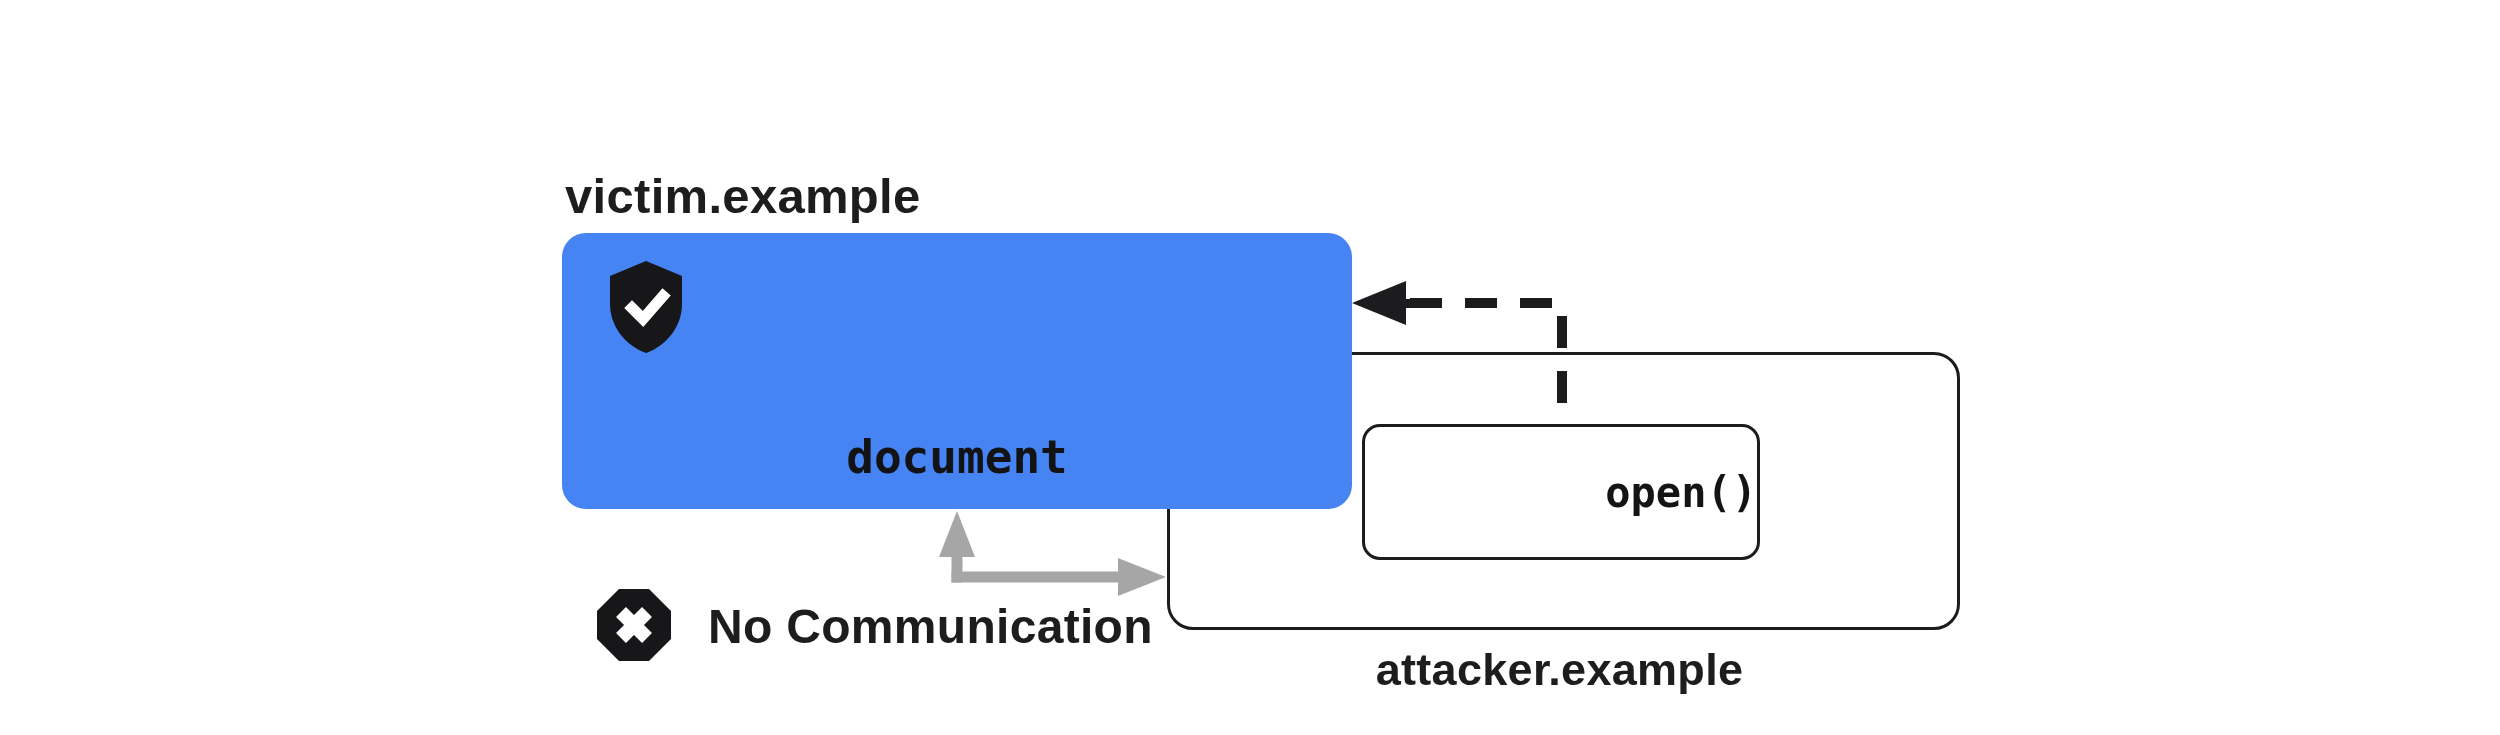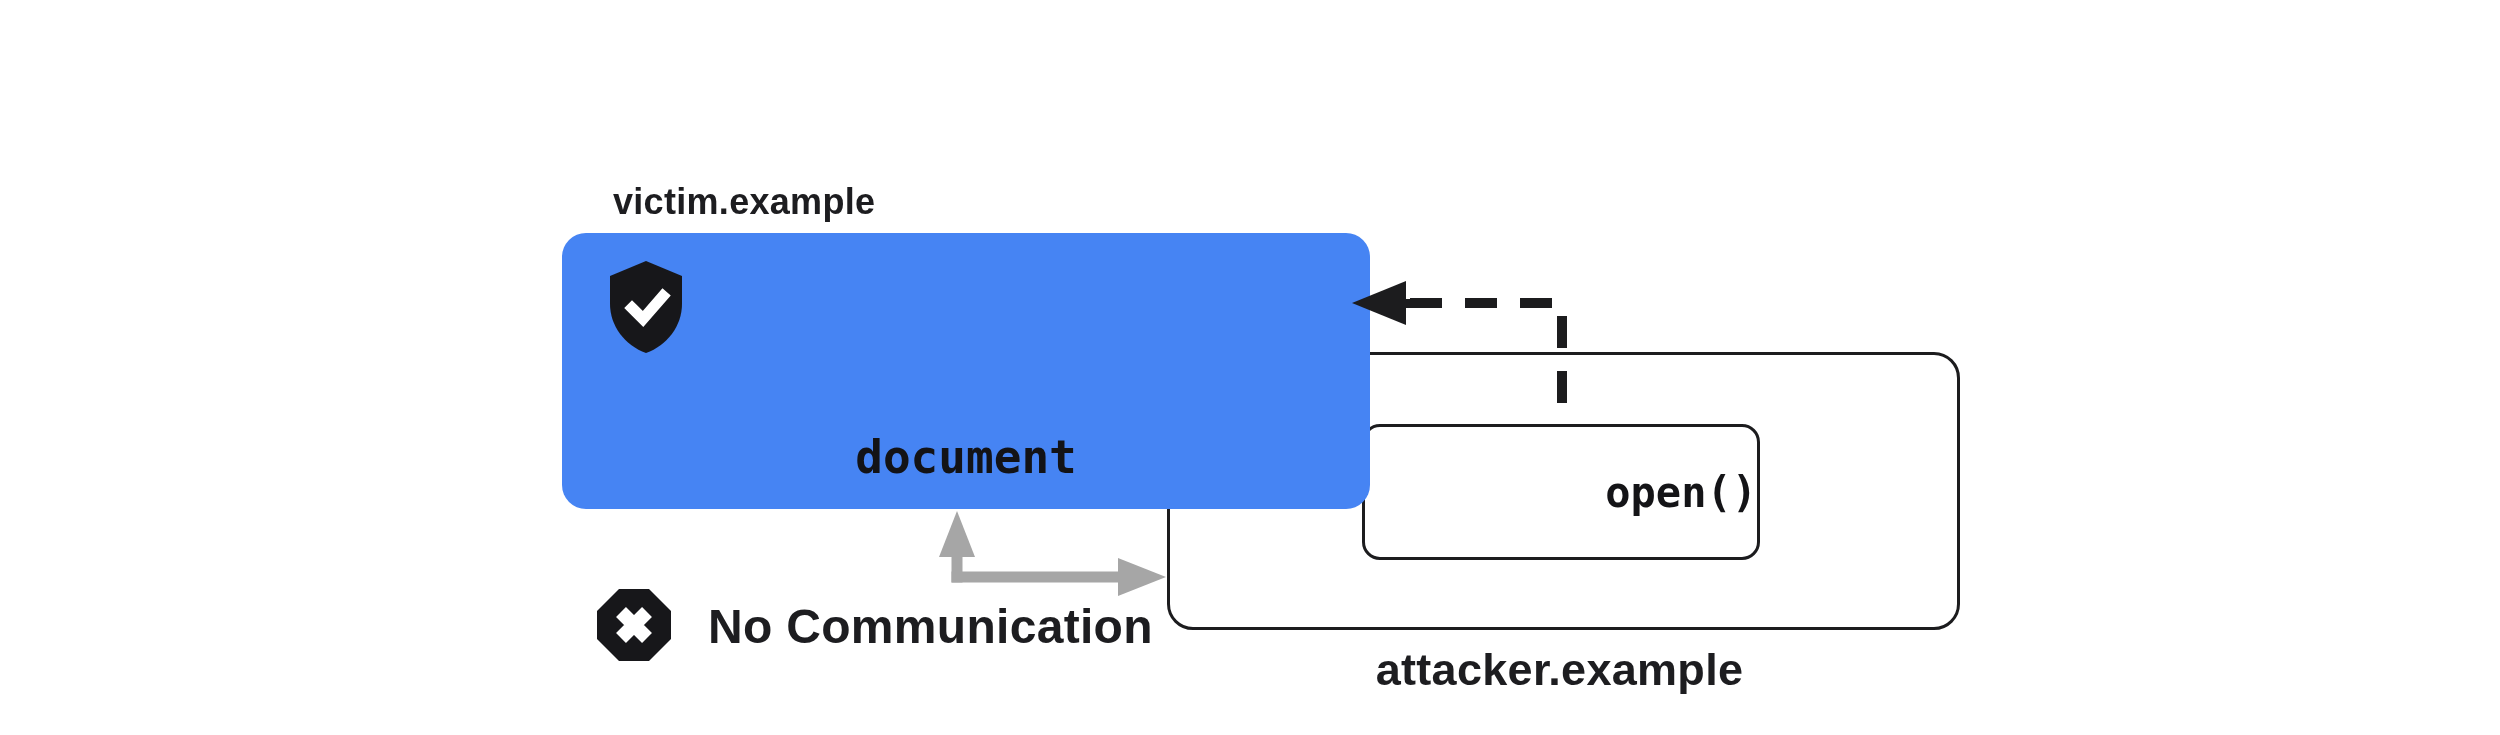--- a/index.html
+++ b/index.html
@@ -13,22 +13,22 @@
     font-family:"Liberation Sans", sans-serif;
   }
   .label{
     position:absolute;
     color:#1d1d20;
     font-weight:700;
     letter-spacing:0.3px;
     white-space:nowrap;
   }
   .victim-label{
-    left:565px; top:176px;
-    font-size:36px; line-height:52px;margin-left:48px;
+    left:565px; top:170px;
+    font-size:49px; line-height:52px;
   }
   .attacker-label{
     left:1167px; top:642px; width:785px;
     text-align:center;
     font-size:45px; line-height:56px;
   }
   .no-comm-label{
     left:708px; top:598px;
     font-size:48px; line-height:58px;
   }
@@ -59,21 +59,20 @@
     font-size:42px;
     color:#141417;
   }
   .victim-box{
     position:absolute;
     left:562px; top:233px;
     width:790px; height:276px;
     background:#4684f3;
     border-radius:24px;
     z-index:3;
-    padding-left:18px;
   }
   .shield-icon{
     position:absolute;
     left:46px; top:26px;
     width:76px; height:96px;
   }
   .doc-text{
     position:absolute;
     left:0; right:0; top:84px;
     text-align:center;

